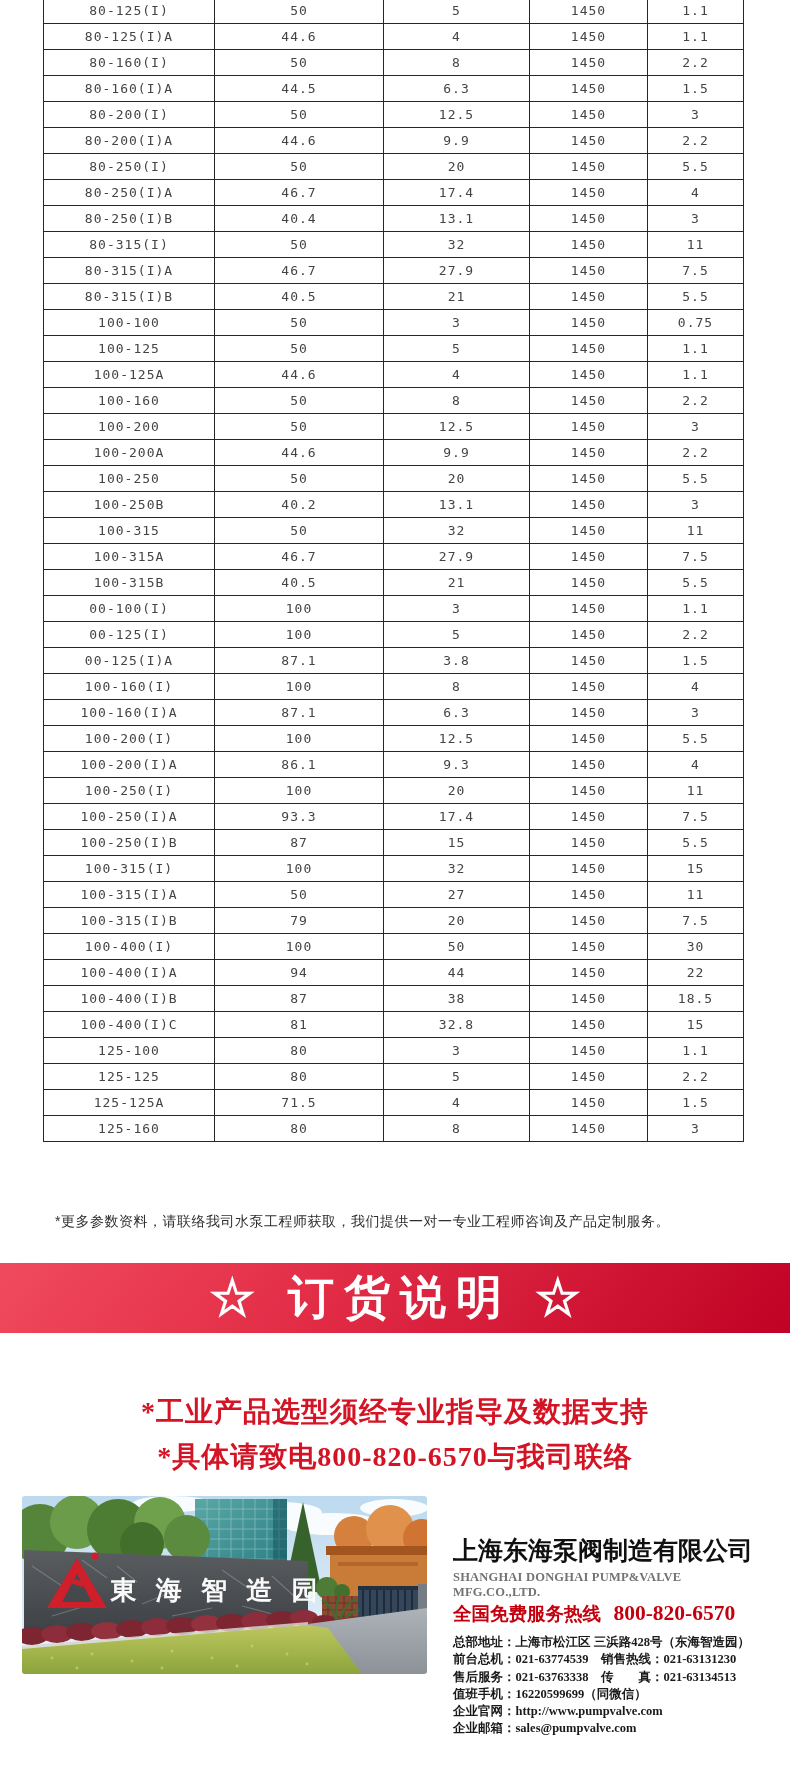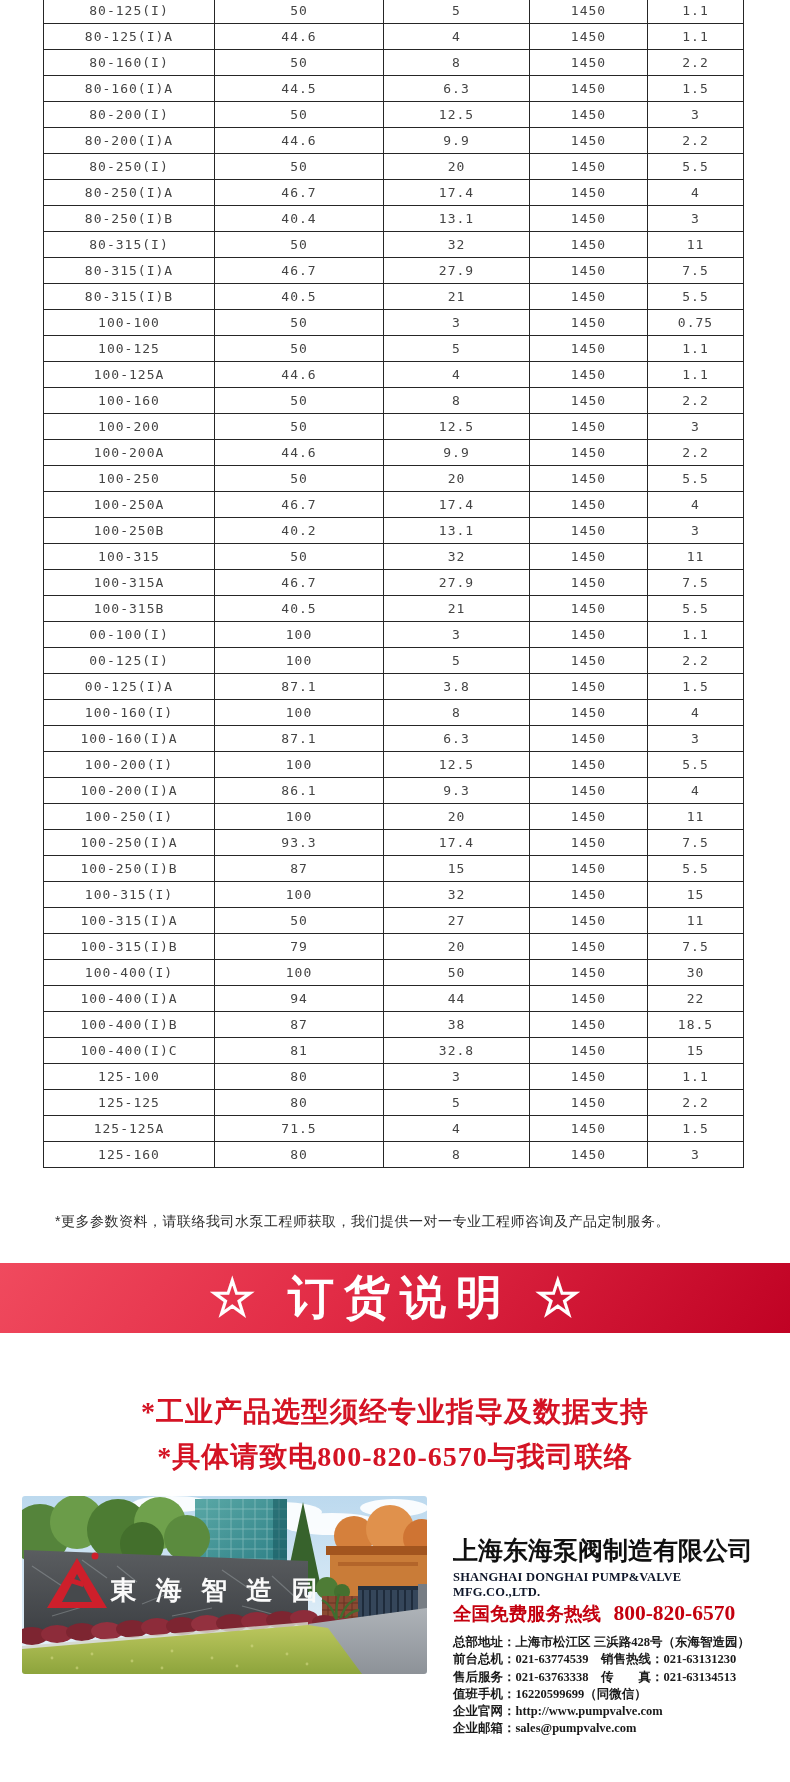--- a/index.html
+++ b/index.html
@@ -25,21 +25,21 @@
   
   .notices{position:absolute;left:0;top:1389px;width:790px;text-align:center;}
   .notice-line{font-family:"Liberation Serif",serif;font-weight:bold;font-size:28px;
                color:#d41324;line-height:45px;letter-spacing:1px;}
 
   
   .photo{position:absolute;left:22px;top:1496px;width:405px;height:178px;border-radius:3px;overflow:hidden;}
   .company{position:absolute;left:453px;top:1509px;width:310px;}
   .company-name-cn{font-size:25px;font-weight:900;color:#101010;letter-spacing:0;line-height:27px;margin-top:28px;}
   .company-name-en{margin-top:6px;font-family:"Liberation Serif",serif;font-weight:bold;
-                   font-size:12.5px;color:#0f172a;letter-spacing:0.2px;}
+                   font-size:12.5px;color:#737373;letter-spacing:0.2px;}
   .hotline{margin-top:1px;color:#c4000e;font-weight:bold;white-space:nowrap;}
   .hotline-label{font-size:18.5px;font-family:"Liberation Sans",sans-serif;}
   .hotline-number{font-size:21.5px;font-family:"Liberation Serif",serif;margin-left:8px;}
   .details{margin-top:8px;}
   .detail-line{font-family:"Liberation Serif",serif;font-weight:bold;font-size:12.5px;
                color:#1a1a1a;line-height:17.3px;white-space:nowrap;}
 </style>
 </head>
 <body>
 
@@ -179,27 +179,20 @@
           <td>9.9</td>
           <td>1450</td>
           <td>2.2</td>
         </tr>
         <tr>
           <td>100-250</td>
           <td>50</td>
           <td>20</td>
           <td>1450</td>
           <td>5.5</td>
-        </tr>
-        <tr>
-          <td>100-250A</td>
-          <td>46.7</td>
-          <td>17.4</td>
-          <td>1450</td>
-          <td>4</td>
         </tr>
         <tr>
           <td>100-250B</td>
           <td>40.2</td>
           <td>13.1</td>
           <td>1450</td>
           <td>3</td>
         </tr>
         <tr>
           <td>100-315</td>

